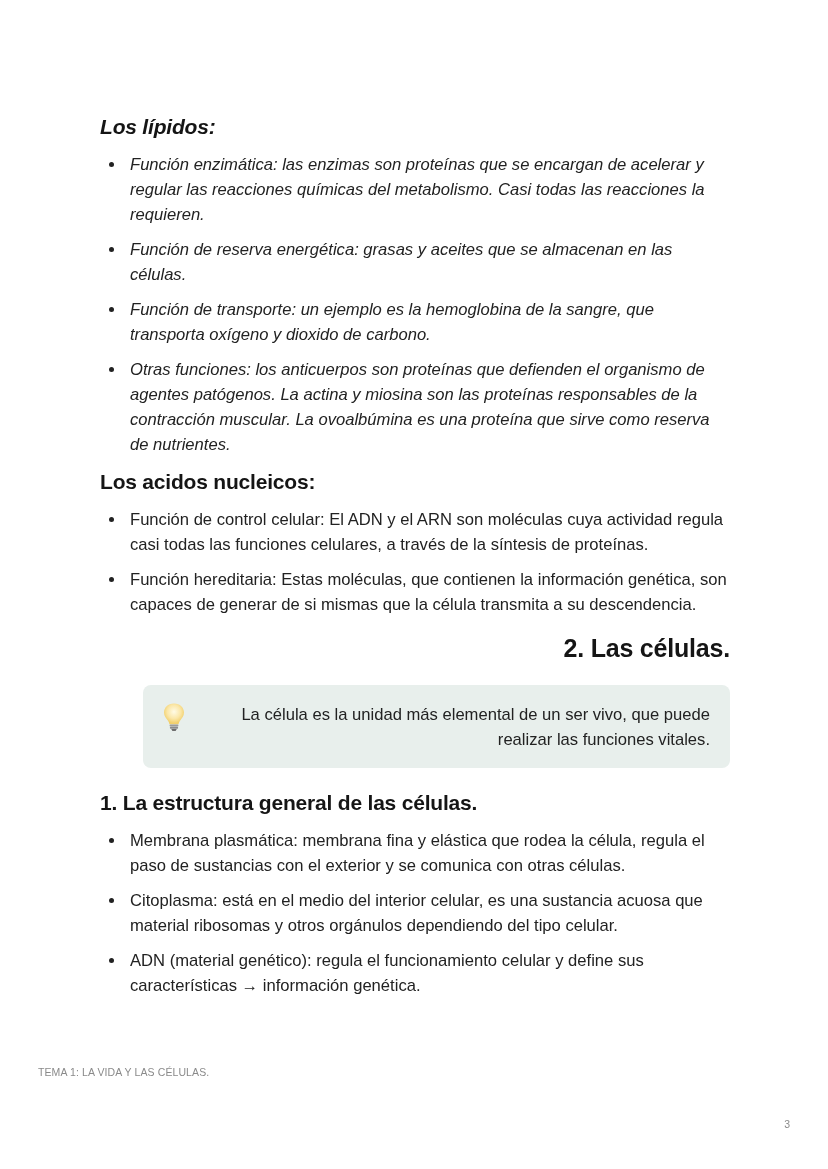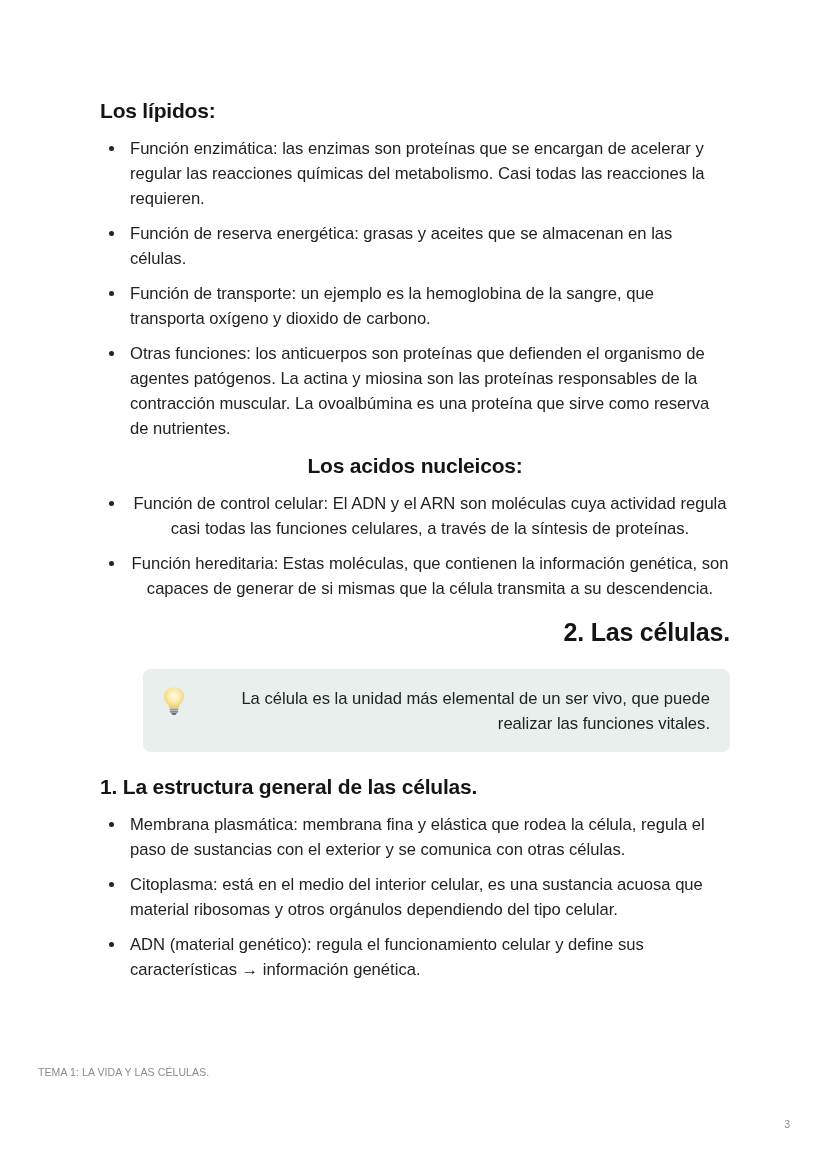--- a/index.html
+++ b/index.html
@@ -52,22 +52,22 @@
     }
     ul.bullets li .dot {
       position: absolute;
       left: 9px;
       top: 10px;
       width: 5px;
       height: 5px;
       border-radius: 50%;
       background: #222222;
     }
-    .block-lipidos { margin-top: 0; }
-    .block-acidos { margin-top: 10px; text-align: center; }
+    .block-lipidos { margin-top: 16px; font-style: italic; }
+    .block-acidos { margin-top: 10px; }
     .block-celulas { margin-top: 14px; text-align: right; }
     .callout {
       margin-top: 20px;
       background: #e8efec;
       border-radius: 8px;
       padding: 17px 20px 16px 58px;
       position: relative;
       font-size: 16.6px;
       line-height: 25px;
       color: #222222;

